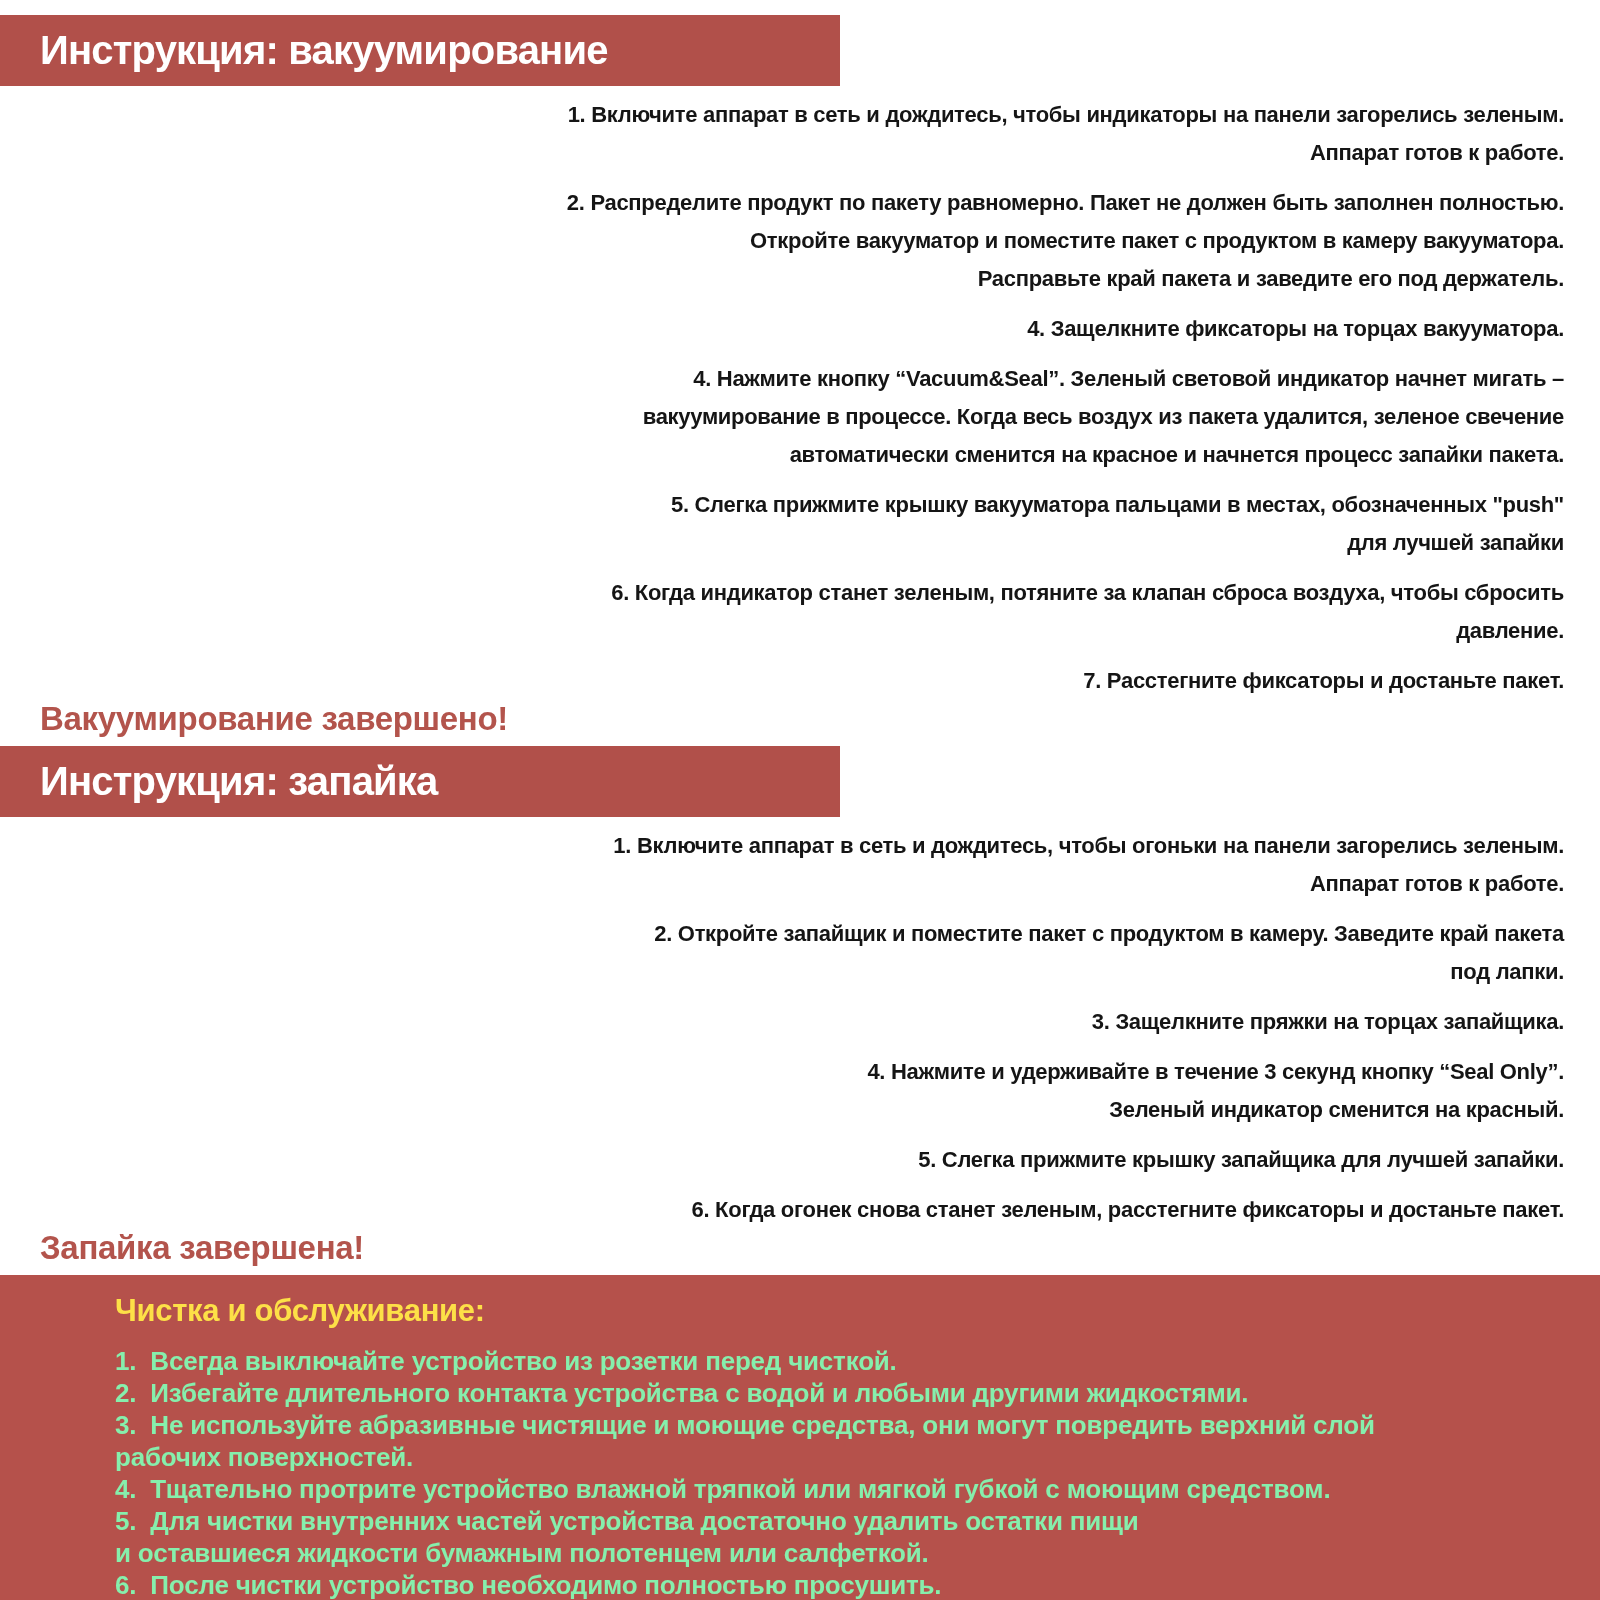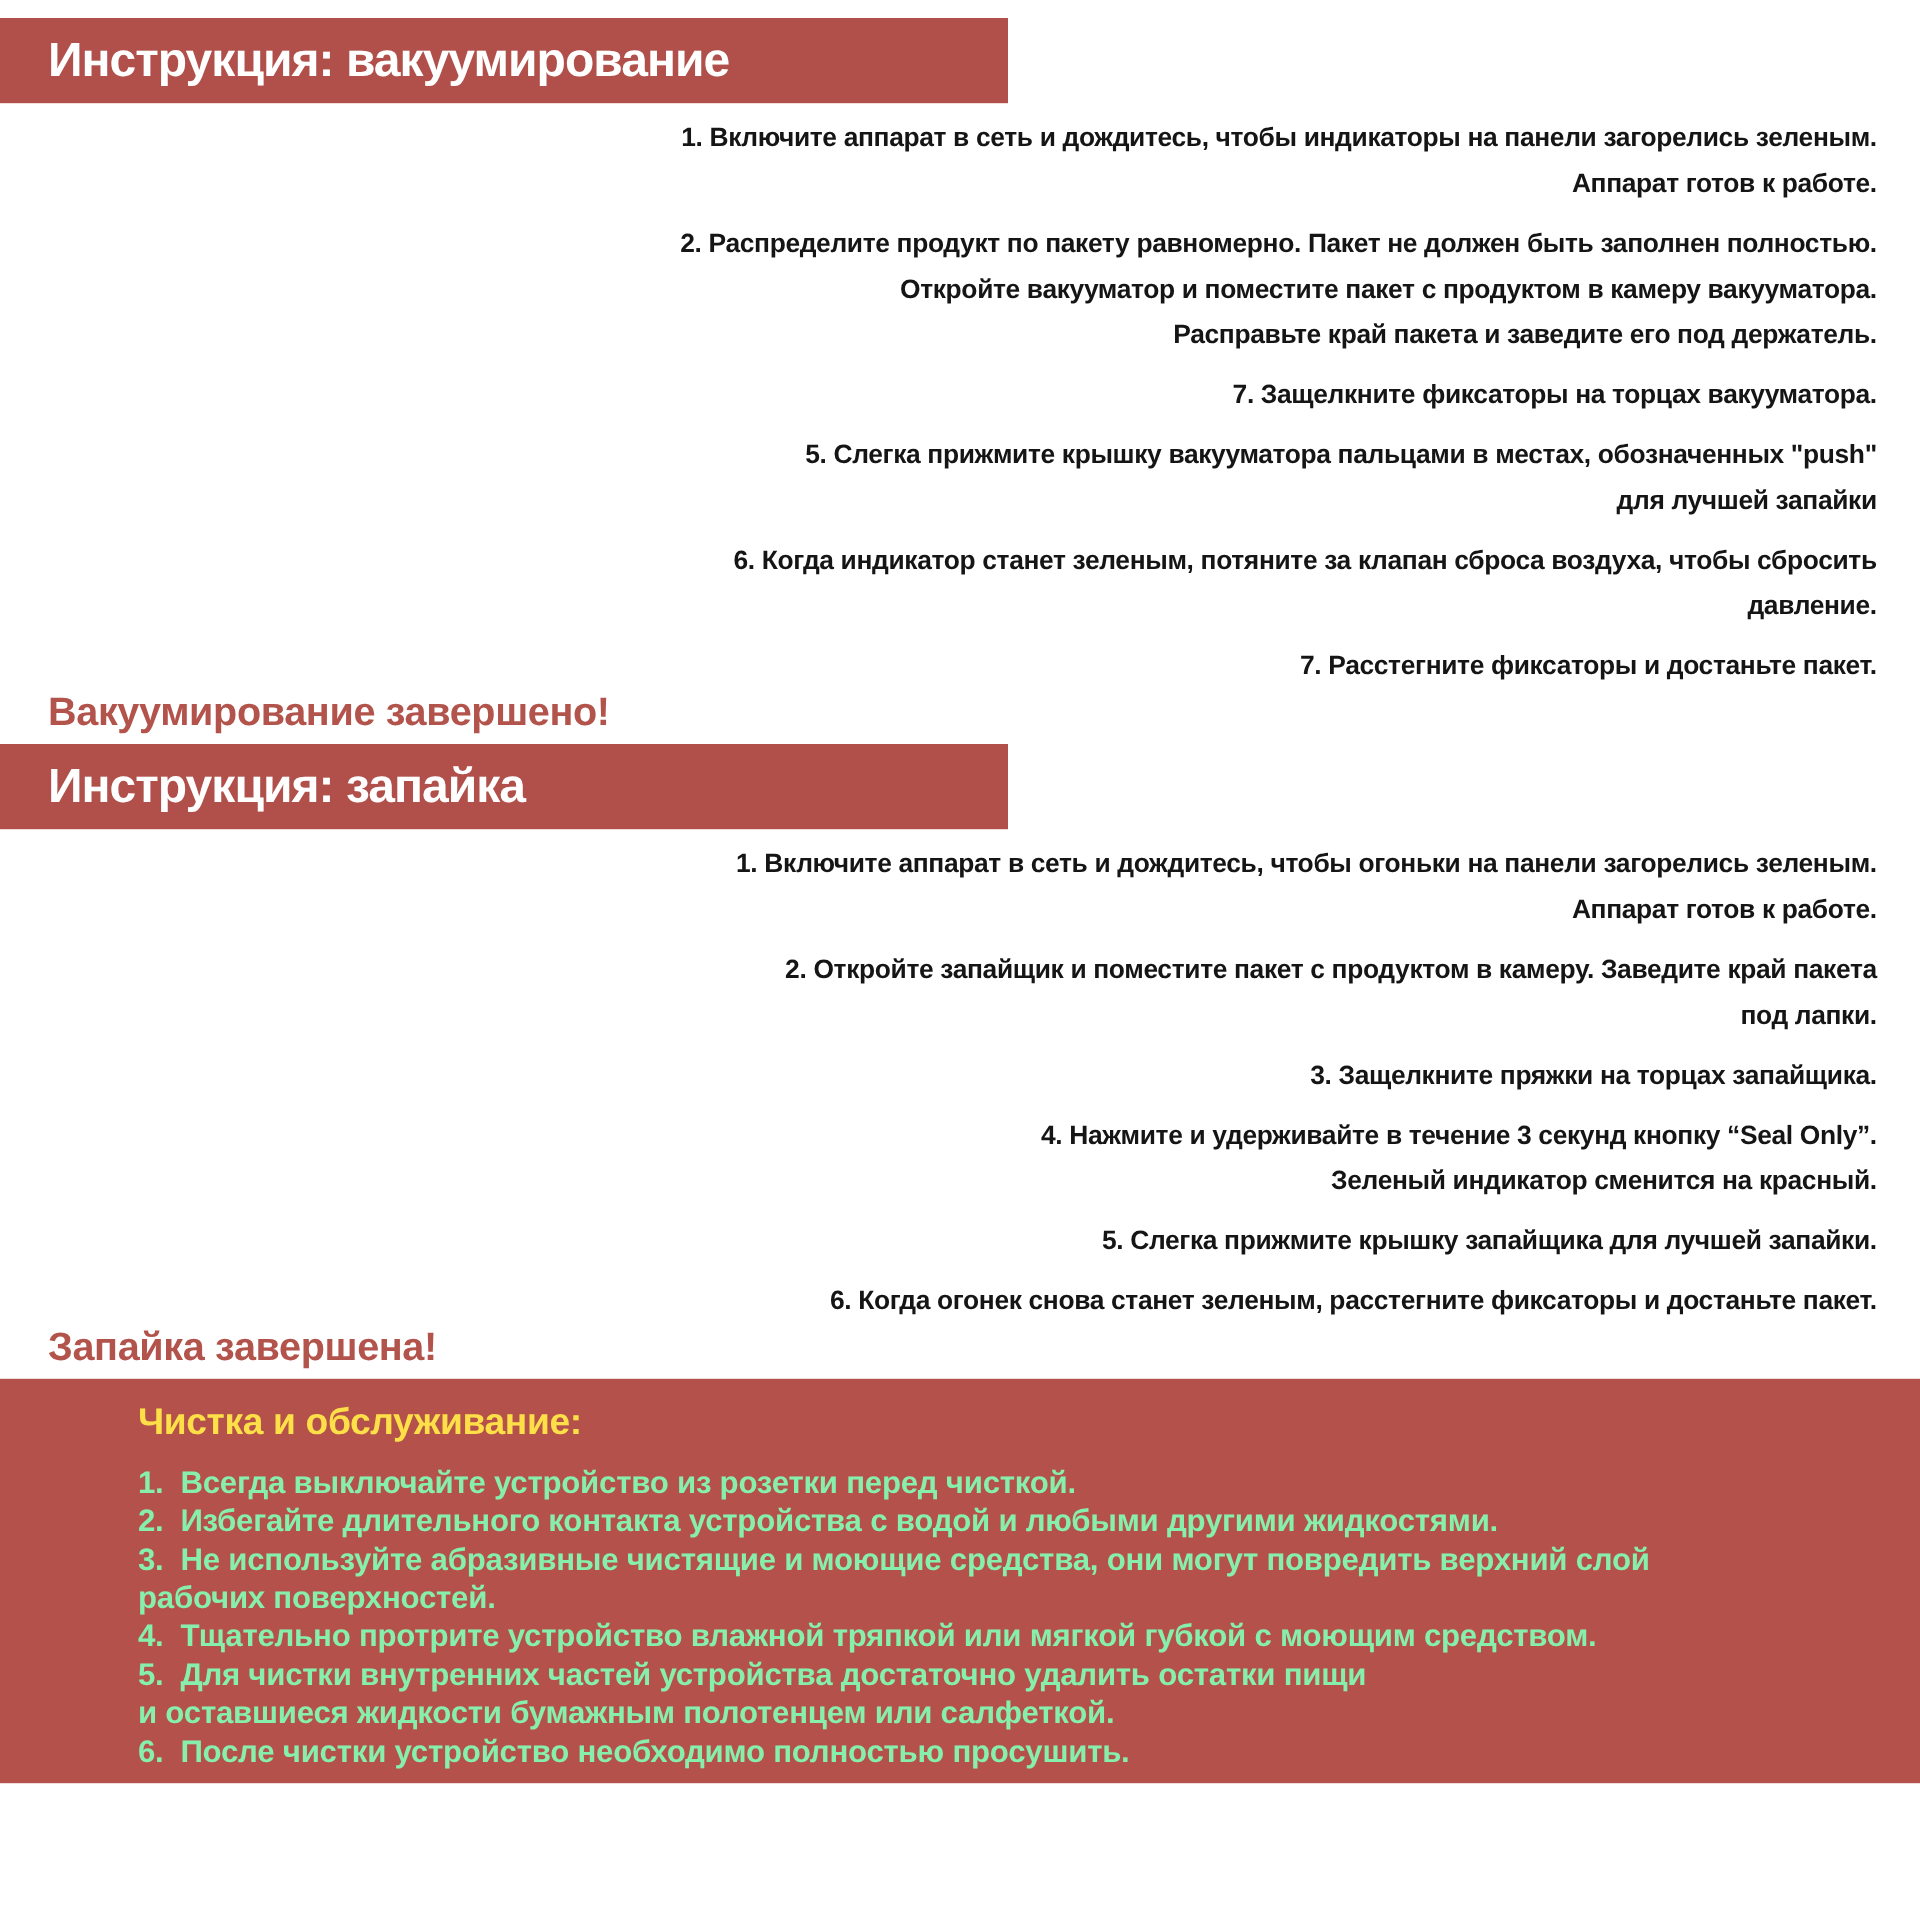--- a/index.html
+++ b/index.html
@@ -78,21 +78,24 @@
   <section>
     <div class="banner first">
       <span>Инструкция: вакуумирование</span>
     </div>
     <div class="steps">
       <p class="step">1. Включите аппарат в сеть и дождитесь, чтобы индикаторы на панели загорелись зеленым.
 Аппарат готов к работе.</p>
       <p class="step">2. Распределите продукт по пакету равномерно. Пакет не должен быть заполнен полностью.
 Откройте вакууматор и поместите пакет с продуктом в камеру вакууматора.
 Расправьте край пакета и заведите его под держатель.</p>
-      <p class="step">7. Защелкните фиксаторы на торцах вакууматора.</p>
+      <p class="step">4. Защелкните фиксаторы на торцах вакууматора.</p>
+      <p class="step">4. Нажмите кнопку “Vacuum&amp;Seal”. Зеленый световой индикатор начнет мигать –
+вакуумирование в процессе. Когда весь воздух из пакета удалится, зеленое свечение
+автоматически сменится на красное и начнется процесс запайки пакета.</p>
       <p class="step">5. Слегка прижмите крышку вакууматора пальцами в местах, обозначенных "push"
 для лучшей запайки</p>
       <p class="step">6. Когда индикатор станет зеленым, потяните за клапан сброса воздуха, чтобы сбросить
 давление.</p>
       <p class="step" style="margin-bottom:0">7. Расстегните фиксаторы и достаньте пакет.</p>
     </div>
     <p class="done">Вакуумирование завершено!</p>
   </section>
 
   <section>

